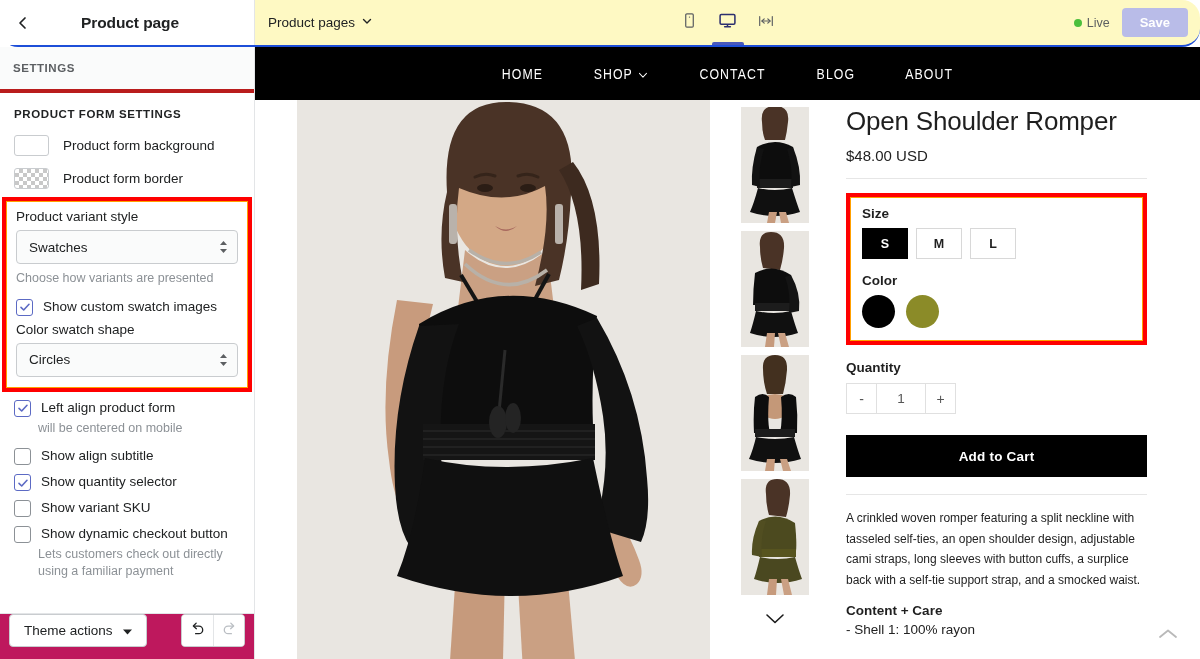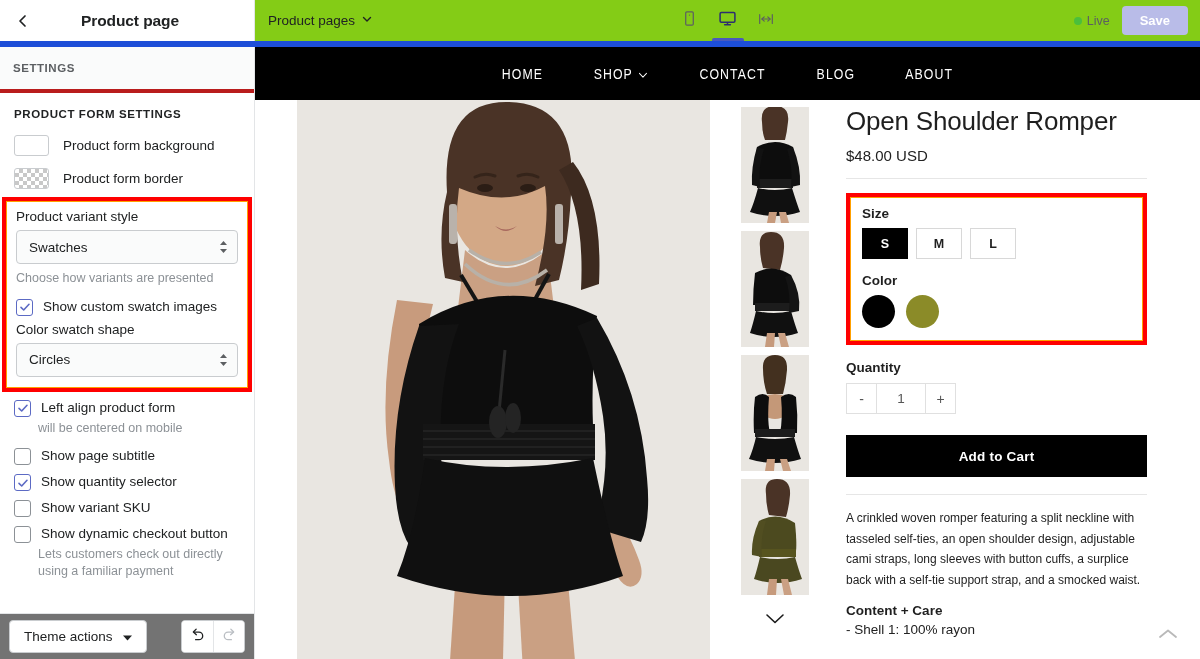--- a/index.html
+++ b/index.html
@@ -11,22 +11,23 @@
     -webkit-font-smoothing: antialiased;
   }
 
   
   .app { position: relative; width: 1200px; height: 659px; display: flex; flex-direction: column; }
 
   
   .topbar {
     height: 47px; min-height: 47px;
     display: flex; align-items: stretch;
-    background: #84cc16;
-    border-bottom: 6px solid #1d4ed8;
+    background: #fef9c3;
+    border-bottom: 2px solid #1d4ed8;
+    border-radius: 18px;
   }
   .topbar-left {
     width: 255px; min-width: 255px;
     display: flex; align-items: center;
     border-right: 1px solid #e3e5e7;
     background: #fff;
   }
   .back-btn {
     width: 34px; height: 34px; margin-left: 6px;
     display: flex; align-items: center; justify-content: center;
@@ -169,22 +170,22 @@
   .check-label { font-size: 13.5px; color: #202223; line-height: 18px; }
   .sub-help {
     font-size: 12.5px; color: #8c9196; line-height: 1.38;
     padding: 1px 14px 4px 38px;
   }
 
   
   .sidebar-bottom {
     height: 46px; min-height: 46px;
     border-top: 1px solid #e3e5e7;
-    background: #737373;
-    display: flex; align-items: center; gap: 8px;
+    background: #be185d;
+    display: flex; align-items: flex-start; gap: 8px;
     padding: 0 9px;
   }
   .theme-actions-btn {
     display: flex; align-items: center; gap: 10px;
     border: 1px solid #c9cccf; border-radius: 4px;
     background: #ffffff; cursor: pointer;
     height: 33px; padding: 0 14px;
     font-size: 13.5px; color: #202223; font-weight: 400;
   }
   .undo-redo {
@@ -438,21 +439,21 @@
               </svg>
           </span>
           <span class="check-label">Left align product form</span>
         </div>
         <div class="sub-help">will be centered on mobile</div>
 
         <div class="check-row">
           <span class="cbox">
             
           </span>
-          <span class="check-label">Show page subtitle</span>
+          <span class="check-label">Show align subtitle</span>
         </div>
 
         <div class="check-row">
           <span class="cbox checked">
             <svg width="12" height="12" viewBox="0 0 12 12" fill="none" stroke="#5c6ac4" stroke-width="1.6" stroke-linecap="round" stroke-linejoin="round">
                 <polyline points="2,6.4 4.7,9 10,3.3"></polyline>
               </svg>
           </span>
           <span class="check-label">Show quantity selector</span>
         </div>

